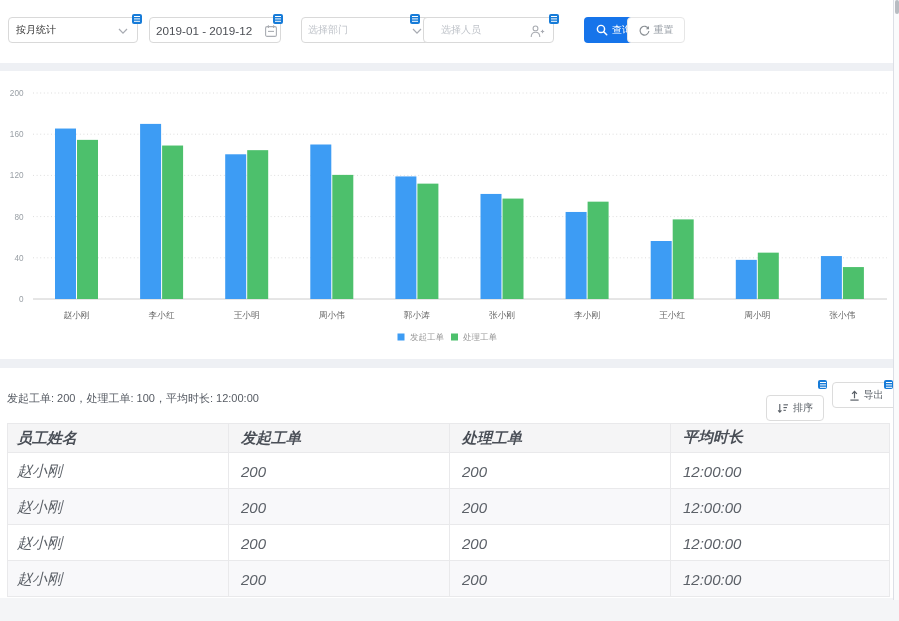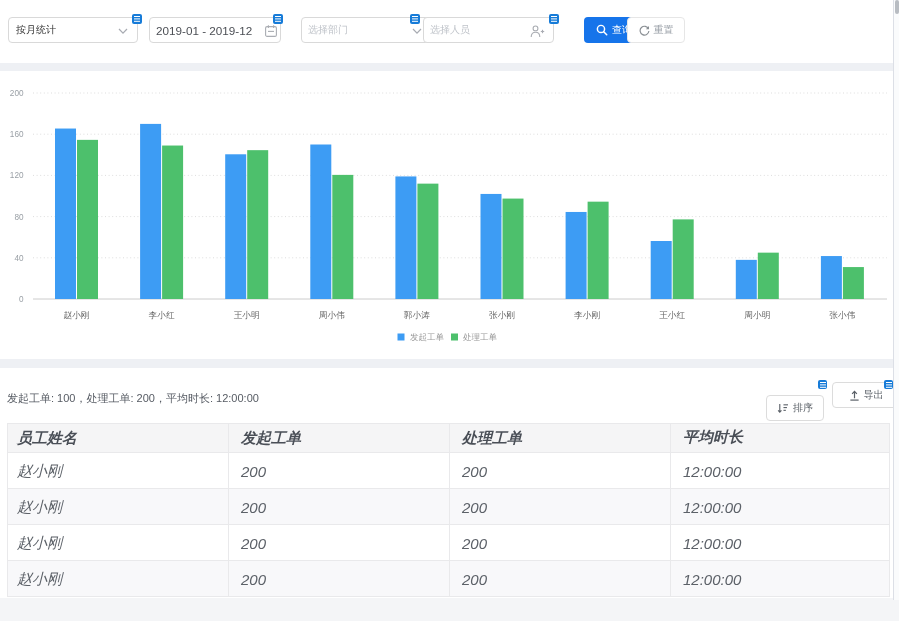--- a/index.html
+++ b/index.html
@@ -36,21 +36,21 @@
       <line x1="3.4" y1="0.2" x2="3.4" y2="3" stroke="#aaadb3" stroke-width="1.1"></line>
       <line x1="8.6" y1="0.2" x2="8.6" y2="3" stroke="#aaadb3" stroke-width="1.1"></line>
       <line x1="3" y1="6.4" x2="9" y2="6.4" stroke="#aaadb3" stroke-width="1.1"></line>
     </svg>
   </div>
   <div class="ctrl ph" style="left:286px; width:131px; padding-left:6px;margin-left:15px;">选择部门
     <svg style="position:absolute; right:9px; top:10px;" width="10" height="7" viewBox="0 0 10 7">
       <path d="M1 1 L5 5.2 L9 1" fill="none" stroke="#a8abb2" stroke-width="1.2"></path>
     </svg>
   </div>
-  <div class="ctrl ph" style="left:423px; width:131px; padding-left:6px;">选择人员
+  <div class="ctrl ph" style="left:423px; width:131px; padding-left:17px;">选择人员
     <svg style="position:absolute; right:8px; top:7px;" width="15" height="13" viewBox="0 0 15 13">
       <circle cx="5.5" cy="3.4" r="2.4" fill="none" stroke="#aaadb3" stroke-width="1.1"></circle>
       <path d="M1.2 12 C1.2 8.8 3 7.2 5.5 7.2 C8 7.2 9.8 8.8 9.8 12" fill="none" stroke="#aaadb3" stroke-width="1.1"></path>
       <line x1="12.5" y1="4.8" x2="12.5" y2="8.2" stroke="#aaadb3" stroke-width="1.1"></line>
       <line x1="10.8" y1="6.5" x2="14.2" y2="6.5" stroke="#aaadb3" stroke-width="1.1"></line>
     </svg>
   </div>
   <div class="btn" style="left:584px; top:17px; width:60px; background:#1674ea; color:#fff;">
     <svg width="12" height="12" viewBox="0 0 13 13" style="margin-right:4px;">
       <circle cx="5.4" cy="5.4" r="3.9" fill="none" stroke="#fff" stroke-width="1.6"></circle>
@@ -114,21 +114,21 @@
       <rect x="842.9" y="196.07" width="21" height="31.93" fill="#4dc06c"></rect>
       <text x="842.4" y="247" text-anchor="middle" font-size="8.7" fill="#666">张小伟</text>
       <rect x="397.5" y="262.5" width="7" height="7" fill="#3d9cf4"></rect>
       <text x="410" y="269" font-size="8.5" fill="#999">发起工单</text>
       <rect x="451" y="262.5" width="7" height="7" fill="#4dc06c"></rect>
       <text x="463" y="269" font-size="8.5" fill="#999">处理工单</text>
     </svg>
 
   <div class="band" style="top:359px; height:9px;"></div>
 
-  <div style="position:absolute; left:7px; top:391px; font-size:11px; color:#565b63;">发起工单: 100，处理工单: 200，平均时长: 12:00:00</div>
+  <div style="position:absolute; left:7px; top:391px; font-size:11px; color:#565b63;">发起工单: 200，处理工单: 100，平均时长: 12:00:00</div>
   <div class="btn" style="left:766px; top:395px; width:58px; background:#fff; border:1px solid #dcdcdc; color:#595f66;">
     <svg width="12" height="11" viewBox="0 0 13 12" style="margin-right:4px;">
       <path d="M3 1 L3 10 M1.2 8 L3 10 L4.8 8" fill="none" stroke="#595f66" stroke-width="1.2"></path>
       <line x1="7" y1="2" x2="12" y2="2" stroke="#595f66" stroke-width="1.2"></line>
       <line x1="7" y1="5" x2="10.8" y2="5" stroke="#595f66" stroke-width="1.2"></line>
       <line x1="7" y1="8" x2="9.6" y2="8" stroke="#595f66" stroke-width="1.2"></line>
     </svg>排序
   </div>
   <div class="btn" style="left:832px; top:382px; width:68px; background:#fff; border:1px solid #dcdcdc; color:#595f66;">
     <svg width="11" height="11" viewBox="0 0 12 12" style="margin-right:4px;">

